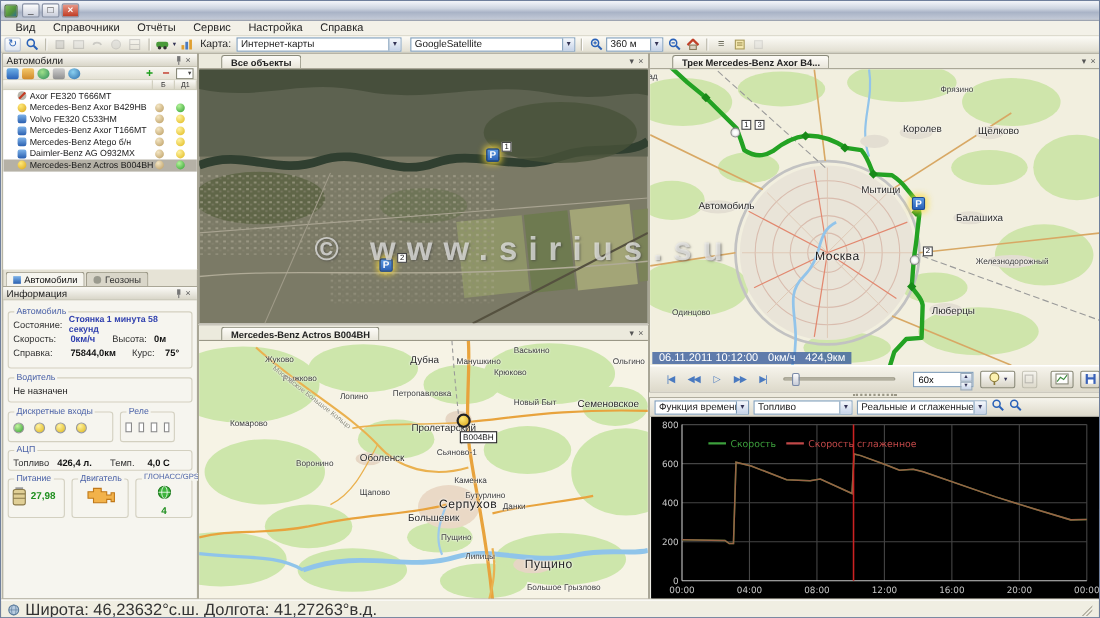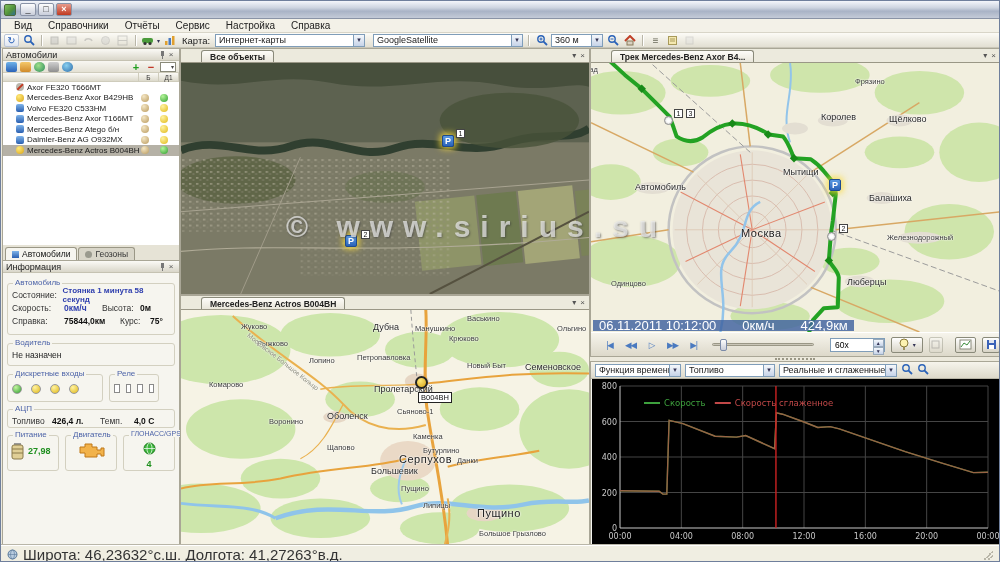--- a/index.html
+++ b/index.html
@@ -109,22 +109,22 @@
     border:1px solid #1d4a90;color:#fff;font-size:9px;font-weight:bold;line-height:11px;text-align:center;
     box-shadow:0 0 6px 2px rgba(250,220,60,.85);}
   .vehmark{position:absolute;width:13px;height:13px;border-radius:50%;border:2px solid #222;
     background:radial-gradient(circle at 35% 30%,#ffe97a,#d9a416);}
   .vehlabel{position:absolute;background:#fff;border:1px solid #222;font-size:7.5px;padding:0 2px;color:#111;white-space:nowrap;}
 
   .watermark{position:absolute;left:285px;top:209px;width:640px;font-size:30px;font-weight:bold;color:rgba(235,235,235,.72);
     letter-spacing:10px;text-shadow:1px 1px 2px rgba(60,60,60,.55);z-index:30;pointer-events:none;white-space:nowrap;}
 
   
-  .ribbon{position:absolute;left:2px;bottom:1px;height:11px;display:flex;align-items:center;gap:26px;
-    background:rgba(62,98,160,.82);color:#fff;font-size:13px;padding:0 6px;white-space:nowrap;}
+  .ribbon{position:absolute;left:2px;bottom:1px;height:11px;display:flex;align-items:center;gap:9px;
+    background:rgba(62,98,160,.82);color:#fff;font-size:10px;padding:0 6px;white-space:nowrap;}
   .playbar{position:absolute;left:0;bottom:0;width:100%;height:24px;background:linear-gradient(#f6f4ec,#ddd9ca);
     border-top:1px solid #fff;display:flex;align-items:center;padding-left:8px;}
   .pbtn{width:21px;text-align:center;font-size:8.5px;color:#4a7ac0;letter-spacing:-1px;}
   .slider{position:relative;width:116px;height:3px;background:#cac6b8;border:1px solid #9a9786;border-radius:2px;margin:0 8px;}
   .thumb{position:absolute;left:7%;top:-5px;width:7px;height:12px;background:linear-gradient(#fdfdfd,#c8ccd8);border:1px solid #7a8aa8;border-radius:2px;}
   .spin{width:62px;height:14px;border:1px solid #7f9db9;background:#fff;display:flex;font-size:8.5px;margin-left:8px;}
   .spin .sval{flex:1;padding:1px 0 0 4px;}
   .spin .sarr{width:11px;display:flex;flex-direction:column;}
   .spin .sarr span{flex:1;font-size:5px;line-height:6px;text-align:center;background:linear-gradient(#f5f8fc,#c6d3e8);border:1px solid #9ab;color:#335;}
   .btn3d{height:16px;border:1px solid #8a8a7a;border-radius:2px;background:linear-gradient(#fefefe,#d8d4c6);

